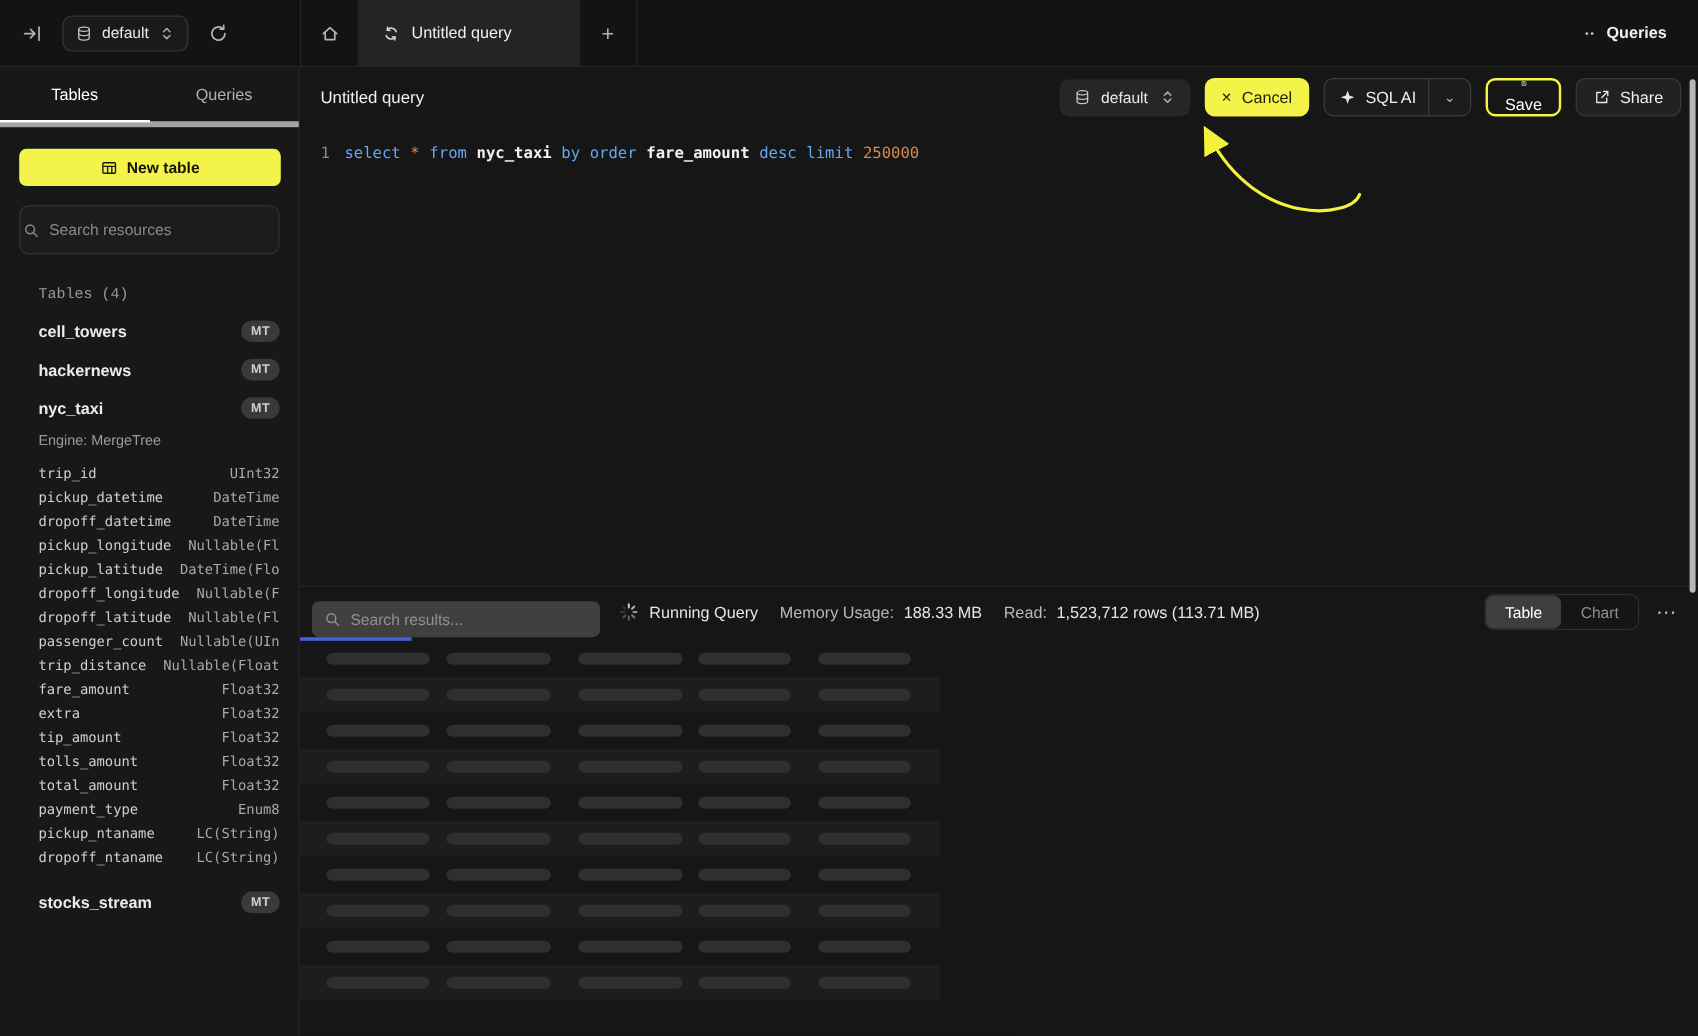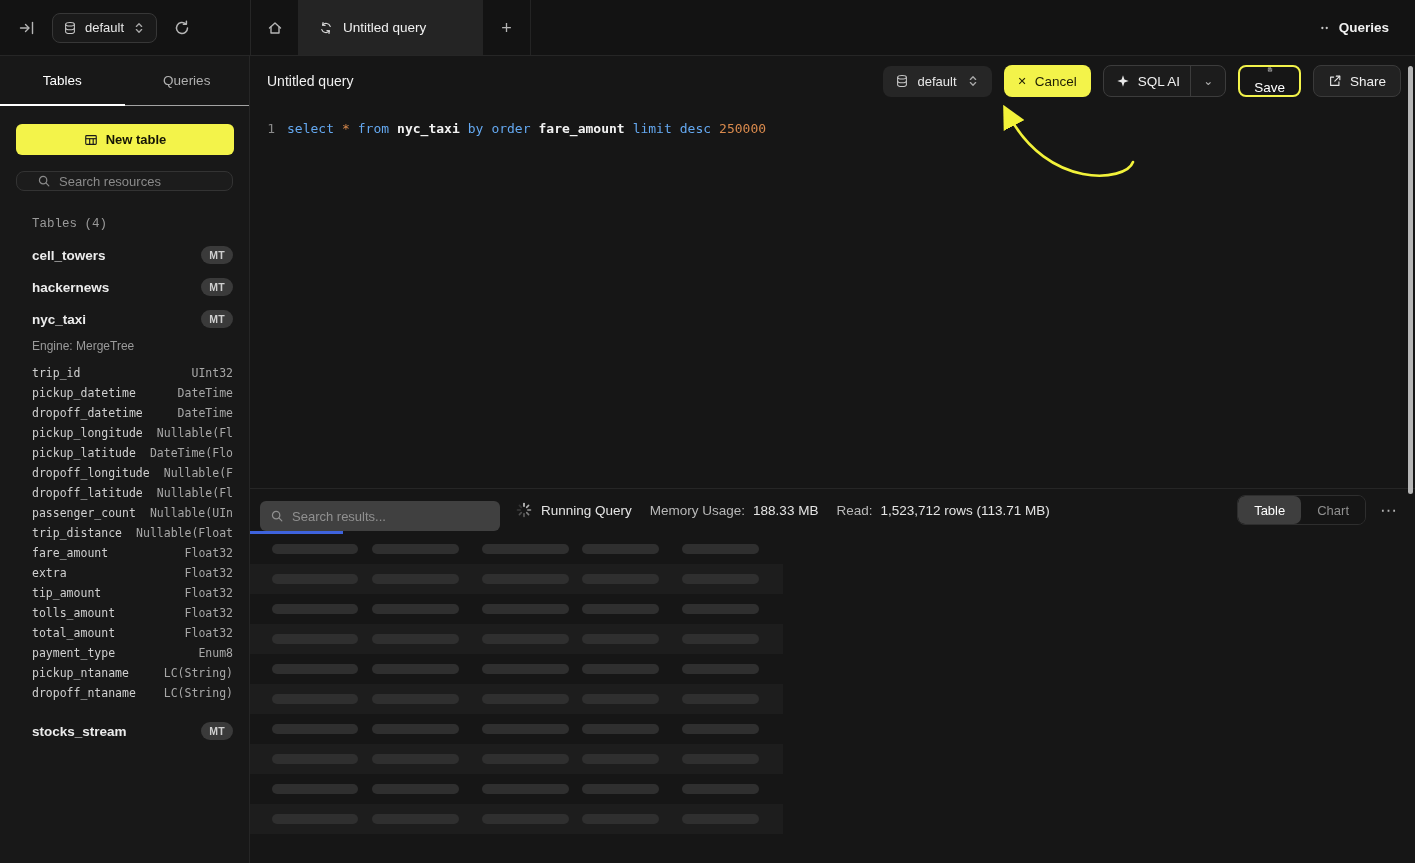--- a/index.html
+++ b/index.html
@@ -24,30 +24,30 @@
   .tab-active { display:flex; align-items:center; gap:10px; padding:0 20px; min-width:184px;
                 background:#242424; border-right:1px solid #242424; cursor:pointer; }
   .tab-active .tab-title { font-size:13.5px; color:#f0f0f0; }
   .plus-glyph { font-size:18px; color:#b5b5b5; line-height:1; }
   .topbar-right { margin-left:auto; display:flex; align-items:center; gap:7px; padding-right:26px; }
   .topbar-right .lbl { font-size:13.5px; font-weight:600; color:#f0f0f0; }
 
   
   .sidebar { position:fixed; left:0; top:56px; width:250px; bottom:0; background:#181818;
              border-right:1px solid #262626; }
-  .side-tabs { height:50px; display:flex; border-bottom:1px solid #a3a3a3; }
+  .side-tabs { height:50px; display:flex; border-bottom:5px solid #a3a3a3; }
   .side-tab { flex:1; display:flex; align-items:center; justify-content:center; font-size:13.5px;
               color:#b0b0b0; position:relative; cursor:pointer; font-weight:500; }
   .side-tab.active { color:#ffffff; }
   .side-tab.active::after { content:""; position:absolute; left:0; right:0; bottom:-1px; height:2px; background:#ffffff; }
   .new-table { margin:18px 16px 0 16px; width:218px; height:31px; background:#f3f34a; border:none;
                border-radius:6px; display:flex; align-items:center; justify-content:center; gap:8px;
                font-size:13px; font-weight:600; color:#141405; cursor:pointer; font-family:inherit; }
-  .search-box { margin:16px 16px 0 16px; height:20px; background:#1c1c1c; border:1px solid #333;
-                border-radius:8px; display:flex; align-items:center; gap:8px; padding:0 20px; }
+  .search-box { margin:16px 16px 0 16px; height:41px; background:#1c1c1c; border:1px solid #333;
+                border-radius:8px; display:flex; align-items:center; gap:8px; padding:0 2px; }
   .search-box input { flex:1; background:transparent; border:none; outline:none; color:#ddd;
                       font-size:13px; font-family:inherit; min-width:0; }
   .search-box input::placeholder { color:#8a8a8a; }
   .section-label { margin:26px 0 0 32px; font-size:12.5px; color:#9a9a9a;font-family:Liberation Mono, monospace; }
   .tbl-list { margin-top:8px; }
   .tbl-row { height:32px; display:flex; align-items:center; padding:0 16px 0 32px; cursor:pointer; }
   .tbl-row .tname { flex:1; font-size:13.5px; font-weight:600; color:#ececec; }
   .badge { background:#3a3a3a; color:#cfcfcf; font-size:10.5px; font-weight:600; letter-spacing:.3px;
            padding:3px 8px; border-radius:10px; }
   .engine { padding-left:32px; font-size:12px; color:#9a9a9a; height:18px; line-height:18px; margin-top:2px; }
@@ -333,21 +333,21 @@
             <path d="M9.5 2.5 h4 v4"></path>
             <path d="M13.2 2.8 L7.8 8.2"></path>
           </svg>
         <span>Share</span>
       </button>
     </div>
   </div>
 
   <div class="editor">
     <span class="ln">1</span>
-    <code class="code"><span class="kw">select</span><span class="op">*</span><span class="kw">from</span><span class="id">nyc_taxi</span><span class="kw">by</span><span class="kw">order</span><span class="id">fare_amount</span><span class="kw">limit</span><span class="kw">desc</span><span class="num">250000</span></code>
+    <code class="code"><span class="kw">select</span><span class="op">*</span><span class="kw">from</span><span class="id">nyc_taxi</span><span class="kw">by</span><span class="kw">order</span><span class="id">fare_amount</span><span class="kw">desc</span><span class="kw">limit</span><span class="num">250000</span></code>
   </div>
 
   <svg class="arrow-annot" viewBox="0 0 160 92">
     <defs>
       <marker id="ah" markerWidth="9" markerHeight="9" refX="5" refY="4.5" orient="auto">
         <path d="M0,0 L9,4.5 L0,9 z" fill="#f2f23a"></path>
       </marker>
     </defs>
     <path d="M143,64 C136,84 58,92 18,16" stroke="#f2f23a" stroke-width="2.6" fill="none" stroke-linecap="round" marker-end="url(#ah)"></path>
   </svg>

